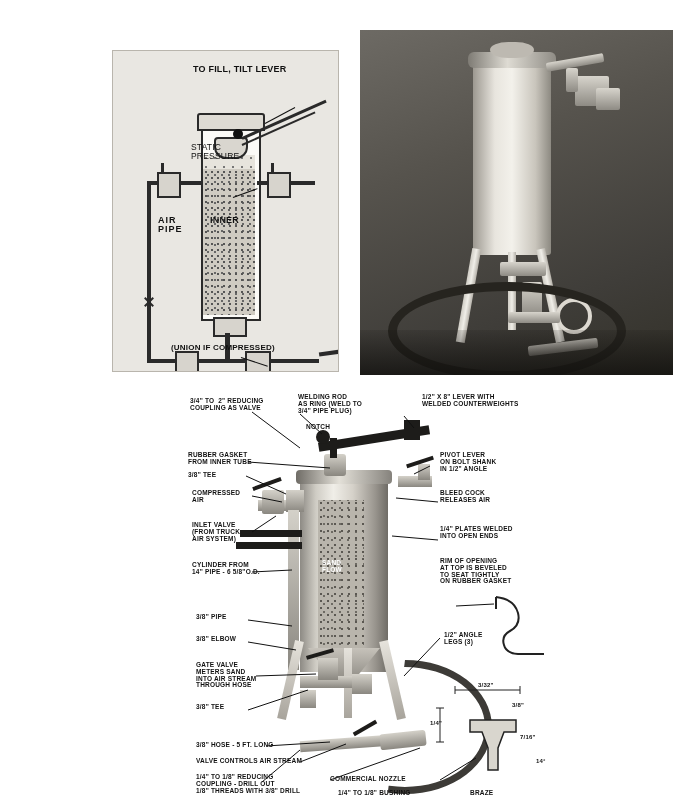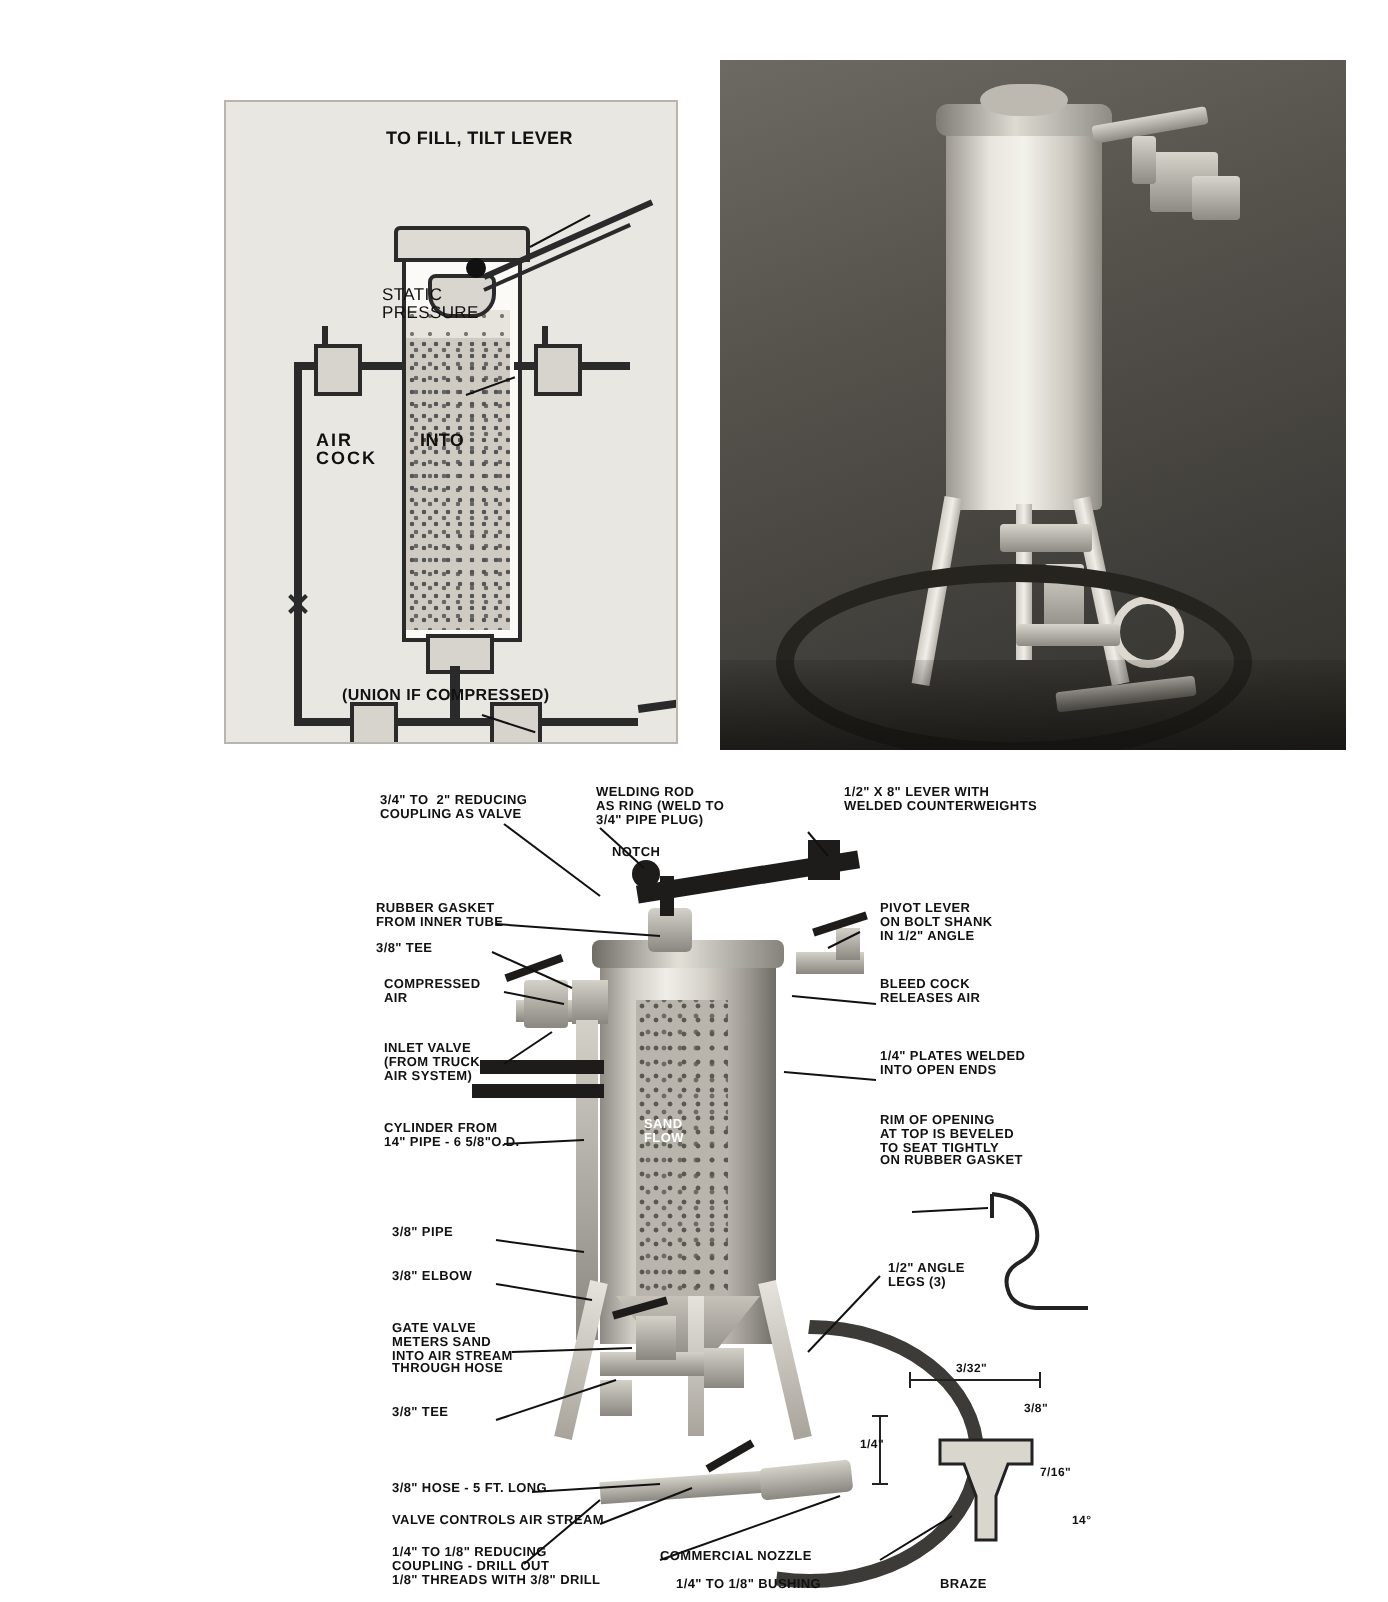--- a/index.html
+++ b/index.html
@@ -94,22 +94,22 @@
       <div class="pipe" style="left:30px;top:250px;width:12px;height:2px;transform:rotate(135deg);"></div>
 
       <div class="leader" style="left:152px;top:72px;width:34px;transform:rotate(-28deg);"></div>
       <div class="leader" style="left:120px;top:146px;width:26px;transform:rotate(-20deg);"></div>
       <div class="leader" style="left:128px;top:306px;width:28px;transform:rotate(18deg);"></div>
 
       <div class="lbl" style="left:80px;top:14px;font-size:9px;font-weight:bold;">TO FILL, TILT LEVER</div>
       <div class="lbl" style="left:78px;top:92px;font-size:8.5px;font-weight:normal;">STATIC
 PRESSURE</div>
       <div class="lbl" style="left:45px;top:165px;font-size:9px;font-weight:bold;letter-spacing:1px;">AIR
-COCK</div>
-      <div class="lbl" style="left:97px;top:165px;font-size:9px;font-weight:bold;">INTO</div>
+PIPE</div>
+      <div class="lbl" style="left:97px;top:165px;font-size:9px;font-weight:bold;">INNER</div>
       <div class="lbl" style="left:58px;top:293px;font-size:8px;font-weight:bold;">(UNION IF COMPRESSED)</div>
     </div>
   </div>
 
   <div id="fig-photo">
     <div class="ph-bg"></div>
 
     <div class="ph-tank"></div>
     <div class="ph-tank-top"></div>
     <div class="ph-lid"></div>

